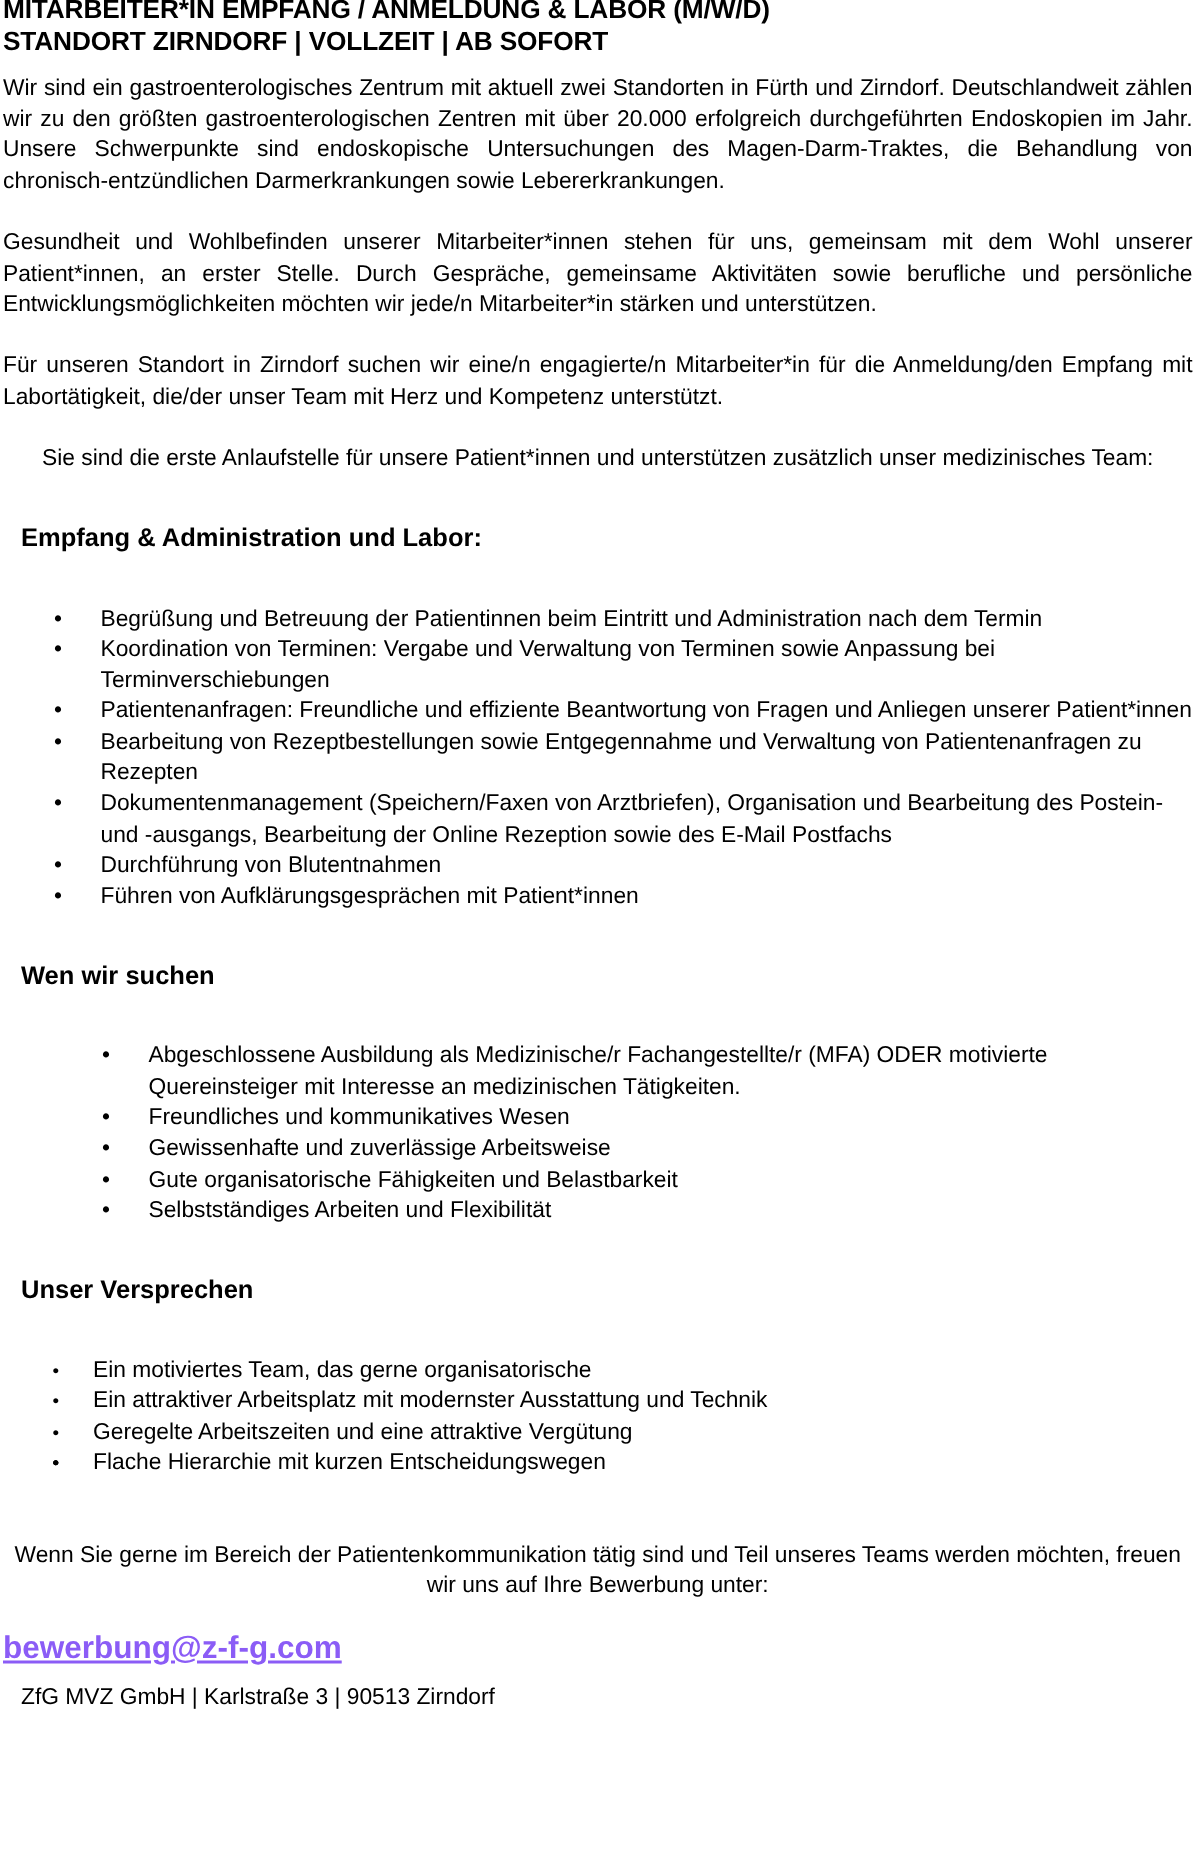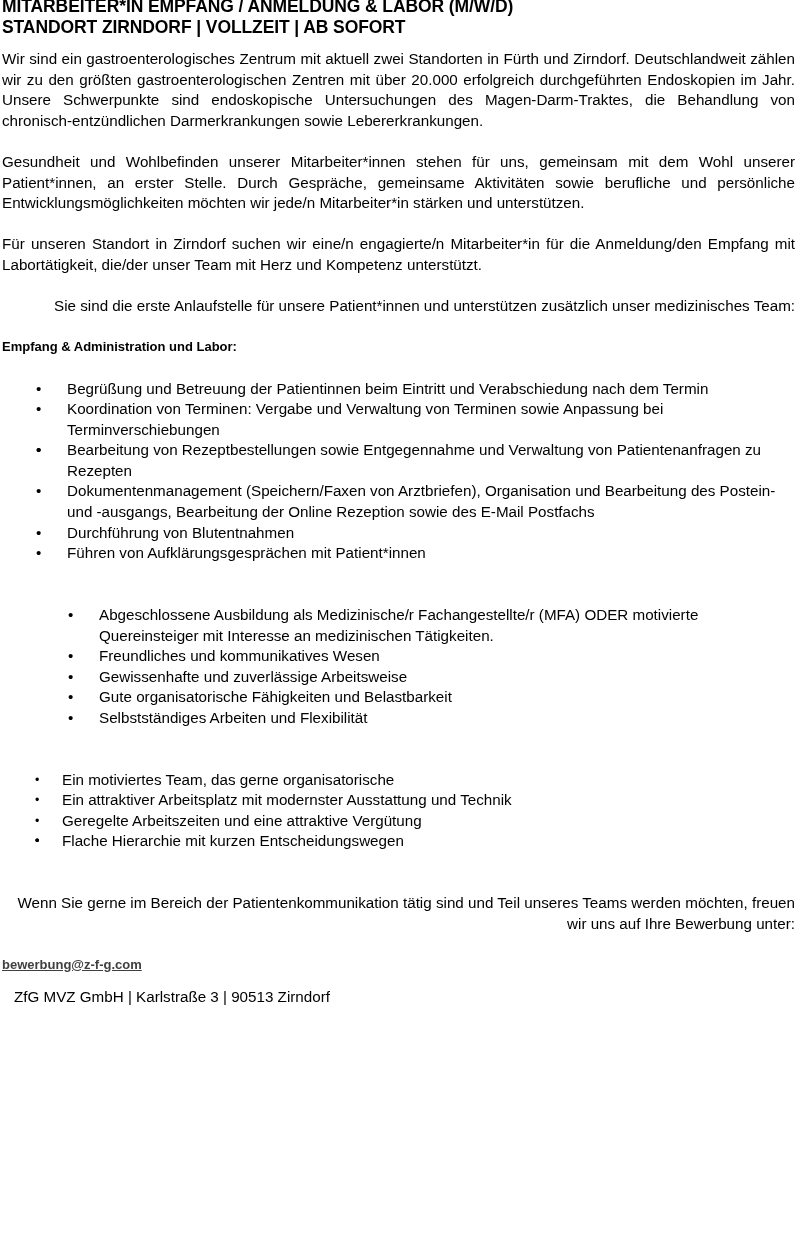--- a/index.html
+++ b/index.html
@@ -45,35 +45,35 @@
   .para {
     font-size: 15.2px;
     line-height: 20.6px;
     margin: 0;
   }
   .para.justified {
     text-align: justify;
     text-justify: inter-word;
   }
   .para.left {
-    text-align: right;
+    text-align: center;
   }
   .spacer-line {
     height: 20.6px;
   }
   .spacer-half {
     height: 12px;
   }
 
   
   .section-heading {
-    font-size: 13px;
+    font-size: 17px;
     font-weight: bold;
     line-height: 20.6px;
-    margin: 0;
+    margin: 12px;
   }
 
   
   ul.bullets {
     list-style: none;
     margin: 0;
     padding: 0;
   }
   ul.bullets > li {
     position: relative;
@@ -118,24 +118,24 @@
     top: 0;
     font-size: 12.5px;
     line-height: 21.2px;
   }
   ul.level3 > li {
     line-height: 20.5px;
   }
 
   
   .email-link {
-    font-size: 13px;
+    font-size: 21px;
     font-weight: bold;
     line-height: 20.6px;
-    color: #404040;
+    color: #8b5cf6;
     display: inline-block;
   }
   .contact-line {
     font-size: 15.2px;
     line-height: 20.6px;
     margin: 12px;
   }
 </style>
 </head>
 <body>
@@ -166,28 +166,29 @@
 
     <div class="spacer-line"></div>
 
     <h2 class="section-heading">Empfang &amp; Administration und Labor:</h2>
 
     <div class="spacer-line"></div>
 
     <ul class="bullets level1">
       <li>
         <span class="bullet-glyph">•</span>
-        <span>Begrüßung und Betreuung der Patientinnen beim Eintritt und Verabschiedung nach dem Termin</span>
+        <span>Begrüßung und Betreuung der Patientinnen beim Eintritt und Administration nach dem Termin</span>
       </li>
       <li>
         <span class="bullet-glyph">•</span>
         <span>Koordination von Terminen: Vergabe und Verwaltung von Terminen sowie Anpassung bei Terminverschiebungen</span>
       </li>
       <li>
         <span class="bullet-glyph">•</span>
+        <span>Patientenanfragen: Freundliche und effiziente Beantwortung von Fragen und Anliegen unserer Patient*innen</span>
       </li>
       <li>
         <span class="bullet-glyph">•</span>
         <span>Bearbeitung von Rezeptbestellungen sowie Entgegennahme und Verwaltung von Patientenanfragen zu Rezepten</span>
       </li>
       <li>
         <span class="bullet-glyph">•</span>
         <span>Dokumentenmanagement (Speichern/Faxen von Arztbriefen), Organisation und Bearbeitung des Postein- und -ausgangs, Bearbeitung der Online Rezeption sowie des E-Mail Postfachs</span>
       </li>
       <li>
@@ -195,20 +196,21 @@
         <span>Durchführung von Blutentnahmen</span>
       </li>
       <li>
         <span class="bullet-glyph">•</span>
         <span>Führen von Aufklärungsgesprächen mit Patient*innen</span>
       </li>
     </ul>
 
     <div class="spacer-line"></div>
 
+    <h2 class="section-heading">Wen wir suchen</h2>
 
     <div class="spacer-line"></div>
 
     <ul class="bullets level2">
       <li>
         <span class="bullet-glyph">•</span>
         <span>Abgeschlossene Ausbildung als Medizinische/r Fachangestellte/r (MFA) ODER motivierte Quereinsteiger mit Interesse an medizinischen Tätigkeiten.</span>
       </li>
       <li>
         <span class="bullet-glyph">•</span>
@@ -223,20 +225,21 @@
         <span>Gute organisatorische Fähigkeiten und Belastbarkeit</span>
       </li>
       <li>
         <span class="bullet-glyph">•</span>
         <span>Selbstständiges Arbeiten und Flexibilität</span>
       </li>
     </ul>
 
     <div class="spacer-line"></div>
 
+    <h2 class="section-heading">Unser Versprechen</h2>
 
     <div class="spacer-line"></div>
 
     <ul class="bullets level3">
       <li>
         <span class="bullet-glyph">•</span>
         <span>Ein motiviertes Team, das gerne organisatorische</span>
       </li>
       <li>
         <span class="bullet-glyph">•</span>

